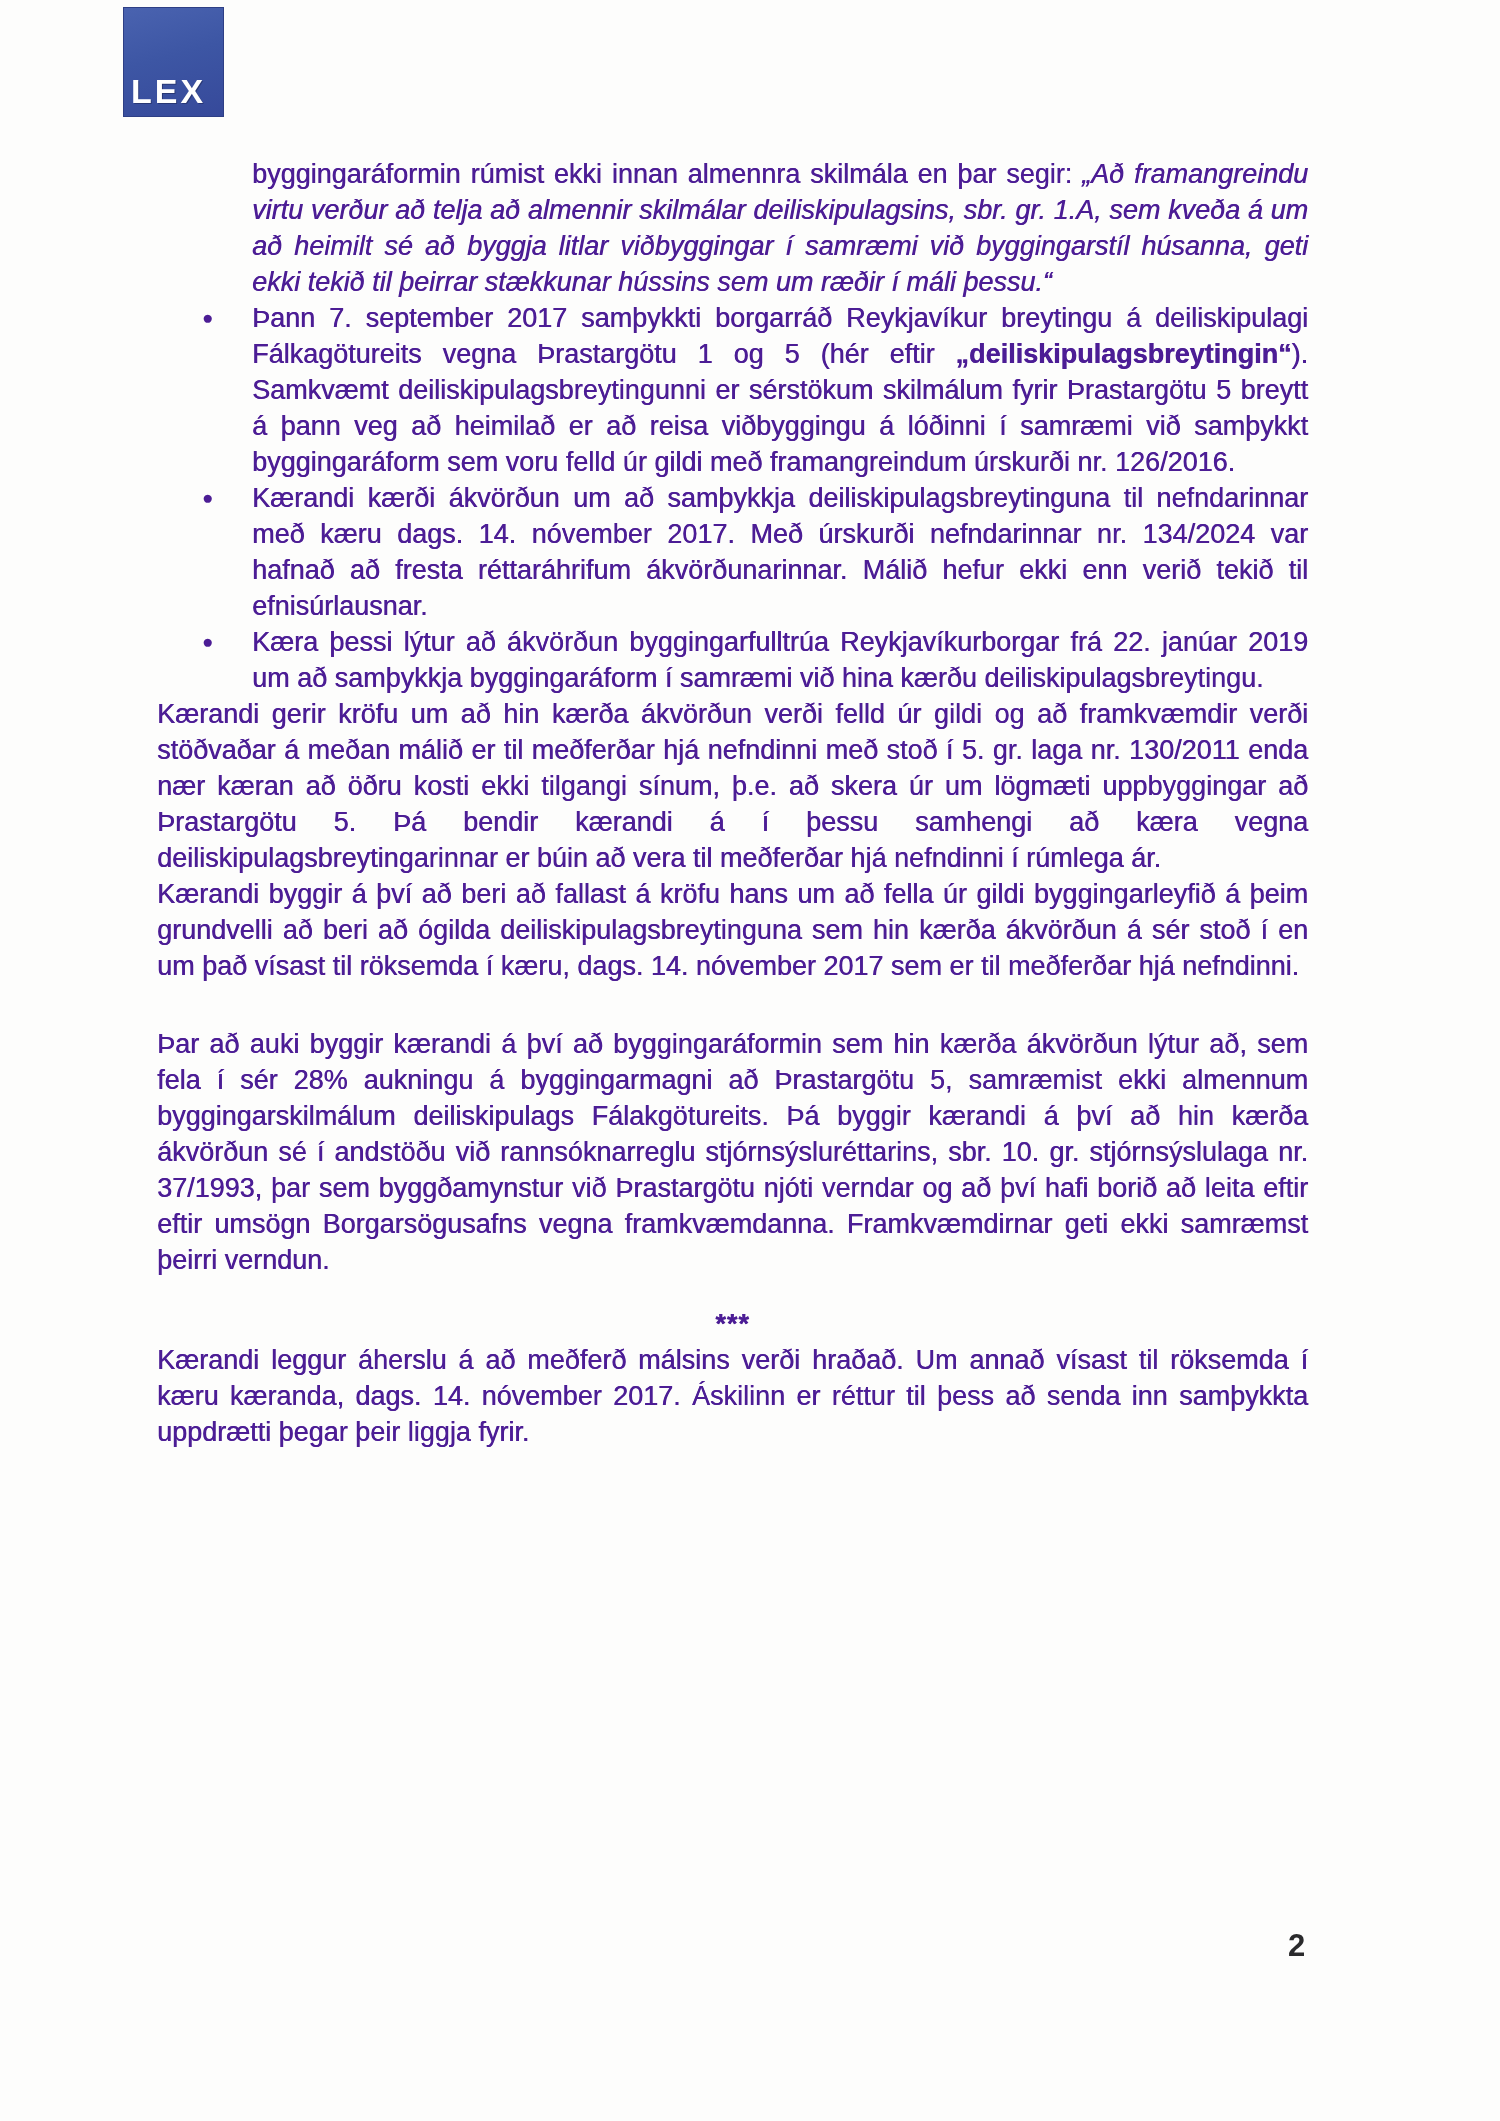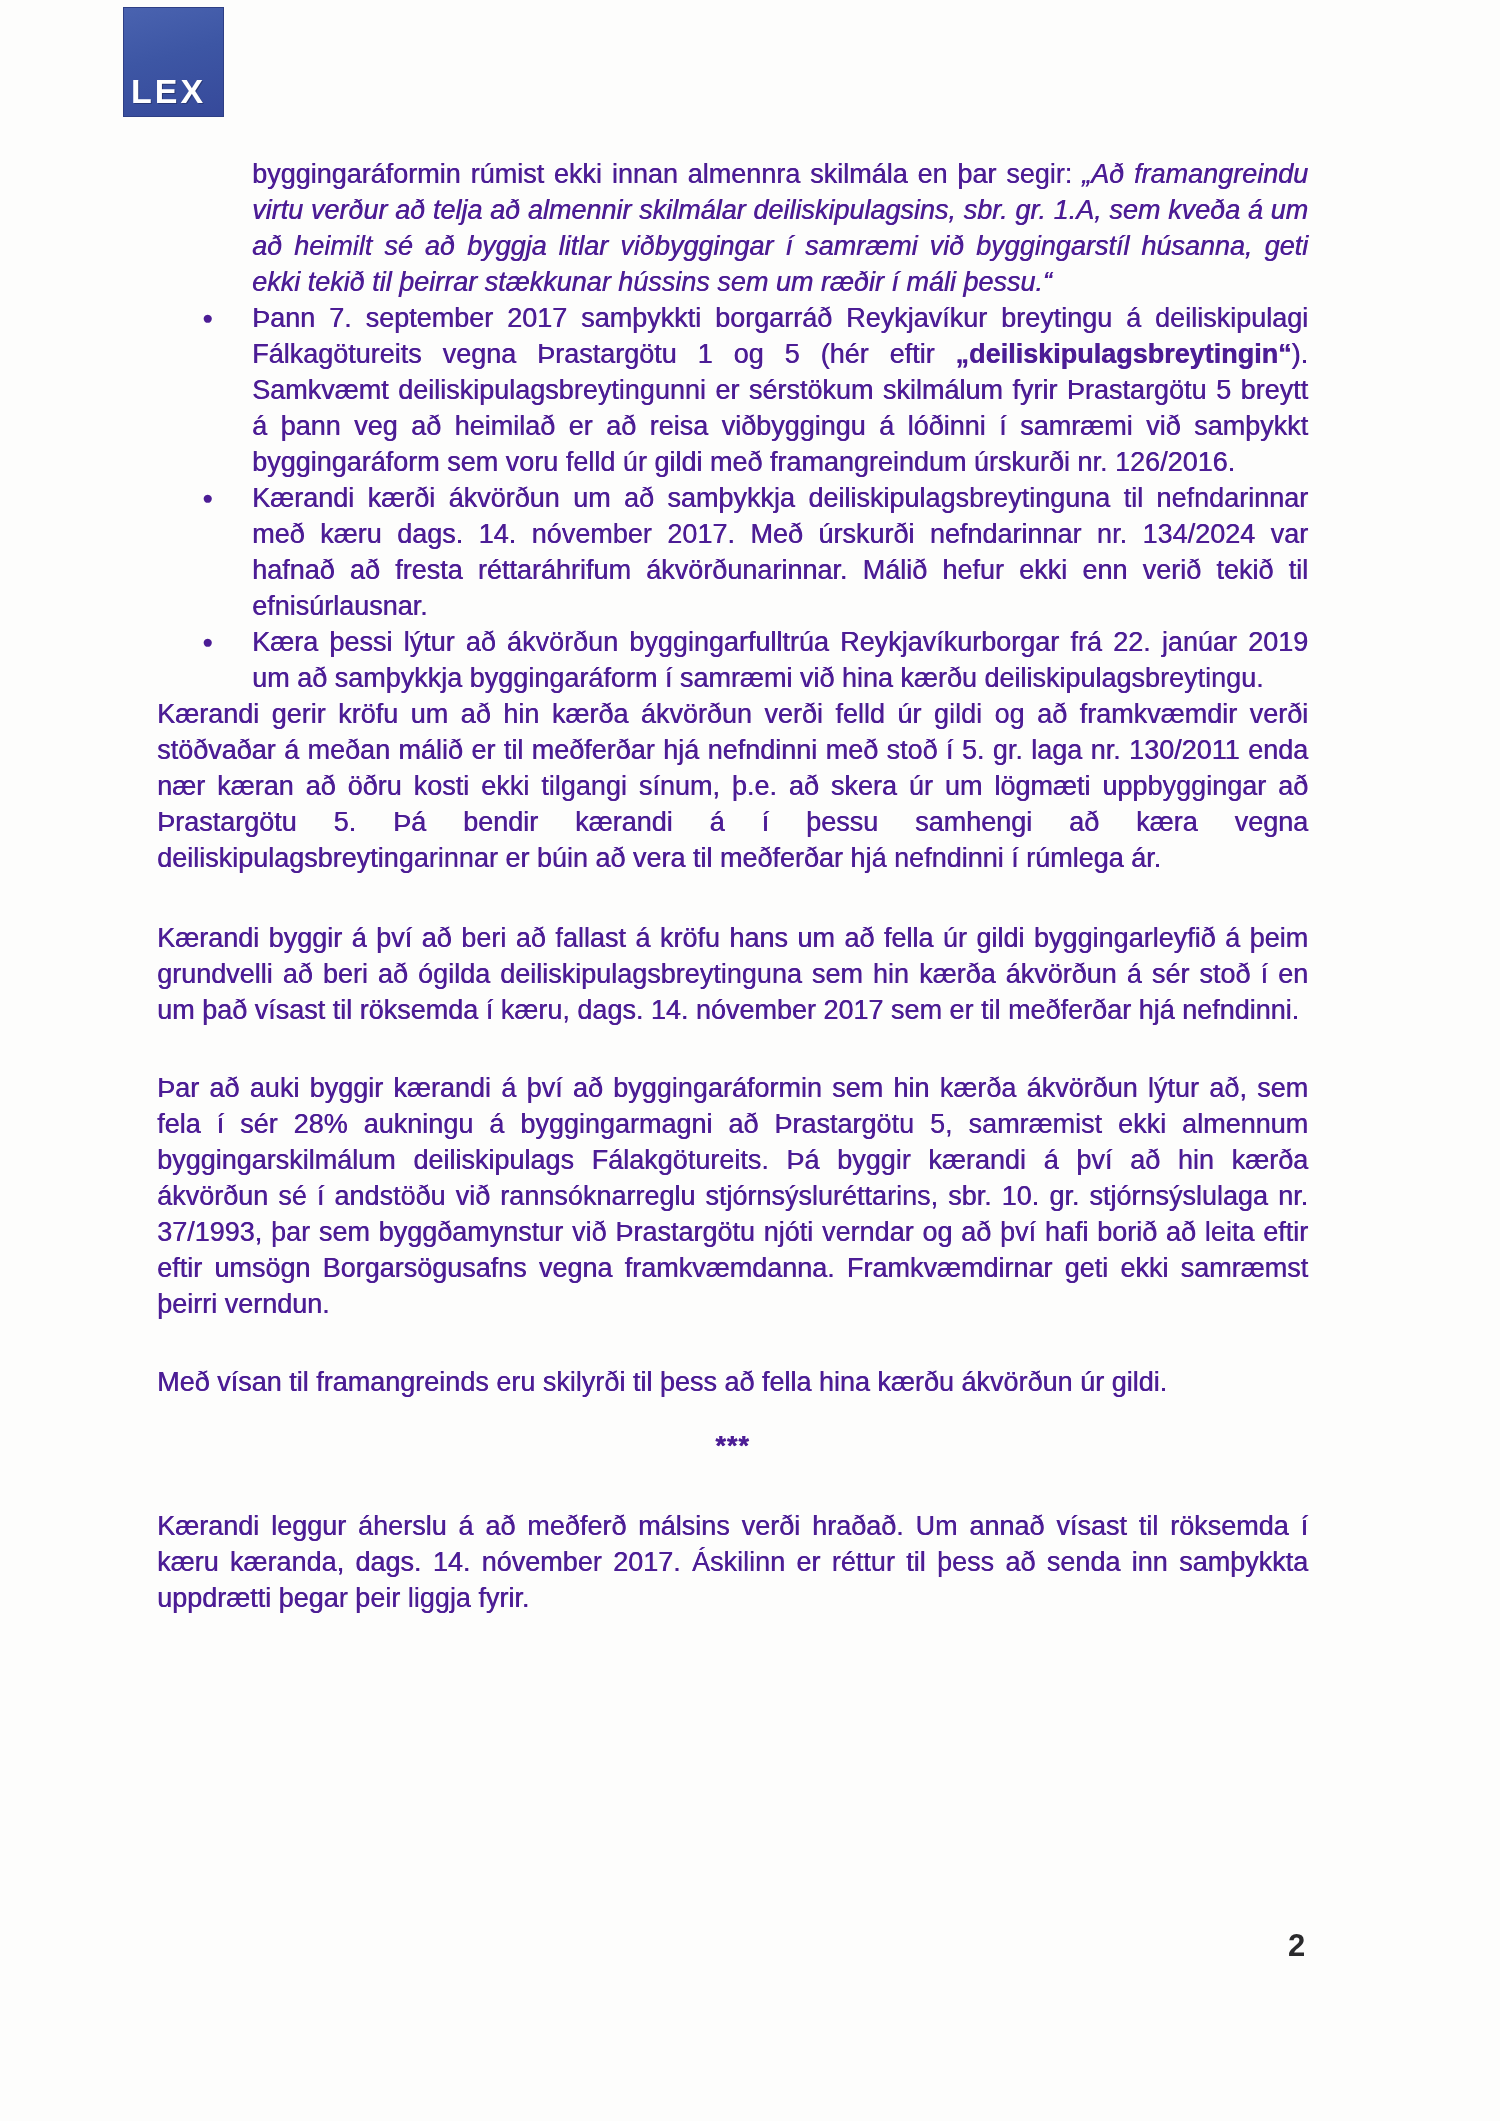--- a/index.html
+++ b/index.html
@@ -46,21 +46,21 @@
     position:absolute; left:45px; top:0;
     font-size:19px; line-height:36px;
     text-shadow:none;
   }
   .heading {
     margin-top:12px;
     text-align:center;
     font-weight:700;
     text-shadow:0.3px 0 0 currentColor;
   }
-  .mt-a { margin-top:44px; }
+  .mt-a { }
   .mt-b { margin-top:42px; }
   .stars {
     margin-top:28px;
     text-align:center;
     font-weight:700;
     letter-spacing:1px;
   }
   .page-num {
     position:absolute; left:1288px; top:1928px;
     font-size:31px; font-weight:700; color:#2a2a2c;
@@ -82,21 +82,20 @@
     <ul class="bullets">
       <li class="par"><span class="dot">●</span><span>Þann 7. september 2017 samþykkti borgarráð Reykjavíkur breytingu á deiliskipulagi Fálkagötureits vegna Þrastargötu 1 og 5 (hér eftir </span><span class="bold-run">„deiliskipulagsbreytingin“</span><span>). Samkvæmt deiliskipulagsbreytingunni er sérstökum skilmálum fyrir Þrastargötu 5 breytt á þann veg að heimilað er að reisa viðbyggingu á lóðinni í samræmi við samþykkt byggingaráform sem voru felld úr gildi með framangreindum úrskurði nr. 126/2016.</span></li>
       <li class="par"><span class="dot">●</span><span>Kærandi kærði ákvörðun um að samþykkja deiliskipulagsbreytinguna til nefndarinnar með kæru dags. 14. nóvember 2017. Með úrskurði nefndarinnar nr. 134/2024 var hafnað að fresta réttaráhrifum ákvörðunarinnar. Málið hefur ekki enn verið tekið til efnisúrlausnar.</span></li>
       <li class="par"><span class="dot">●</span><span>Kæra þessi lýtur að ákvörðun byggingarfulltrúa Reykjavíkurborgar frá 22. janúar 2019 um að samþykkja byggingaráform í samræmi við hina kærðu deiliskipulagsbreytingu.</span></li>
     </ul>
 
 
     <p class="par">Kærandi gerir kröfu um að hin kærða ákvörðun verði felld úr gildi og að framkvæmdir verði stöðvaðar á meðan málið er til meðferðar hjá nefndinni með stoð í 5. gr. laga nr. 130/2011 enda nær kæran að öðru kosti ekki tilgangi sínum, þ.e. að skera úr um lögmæti uppbyggingar að Þrastargötu 5. Þá bendir kærandi á í þessu samhengi að kæra vegna deiliskipulagsbreytingarinnar er búin að vera til meðferðar hjá nefndinni í rúmlega ár.</p>
     <p class="par mt-a">Kærandi byggir á því að beri að fallast á kröfu hans um að fella úr gildi byggingarleyfið á þeim grundvelli að beri að ógilda deiliskipulagsbreytinguna sem hin kærða ákvörðun á sér stoð í en um það vísast til röksemda í kæru, dags. 14. nóvember 2017 sem er til meðferðar hjá nefndinni.</p>
     <p class="par mt-b">Þar að auki byggir kærandi á því að byggingaráformin sem hin kærða ákvörðun lýtur að, sem fela í sér 28% aukningu á byggingarmagni að Þrastargötu 5, samræmist ekki almennum byggingarskilmálum deiliskipulags Fálakgötureits. Þá byggir kærandi á því að hin kærða ákvörðun sé í andstöðu við rannsóknarreglu stjórnsýsluréttarins, sbr. 10. gr. stjórnsýslulaga nr. 37/1993, þar sem byggðamynstur við Þrastargötu njóti verndar og að því hafi borið að leita eftir eftir umsögn Borgarsögusafns vegna framkvæmdanna. Framkvæmdirnar geti ekki samræmst þeirri verndun.</p>
-    <p class="par mt-b">Með vísan til framangreinds eru skilyrði til þess að fella hina kærðu ákvörðun úr gildi.</p>
 
     <div class="stars">***</div>
 
     <p class="par mt-a">Kærandi leggur áherslu á að meðferð málsins verði hraðað. Um annað vísast til röksemda í kæru kæranda, dags. 14. nóvember 2017. Áskilinn er réttur til þess að senda inn samþykkta uppdrætti þegar þeir liggja fyrir.</p>
 
   </div>
 
   <div class="page-num">2</div>
 
 </div>

